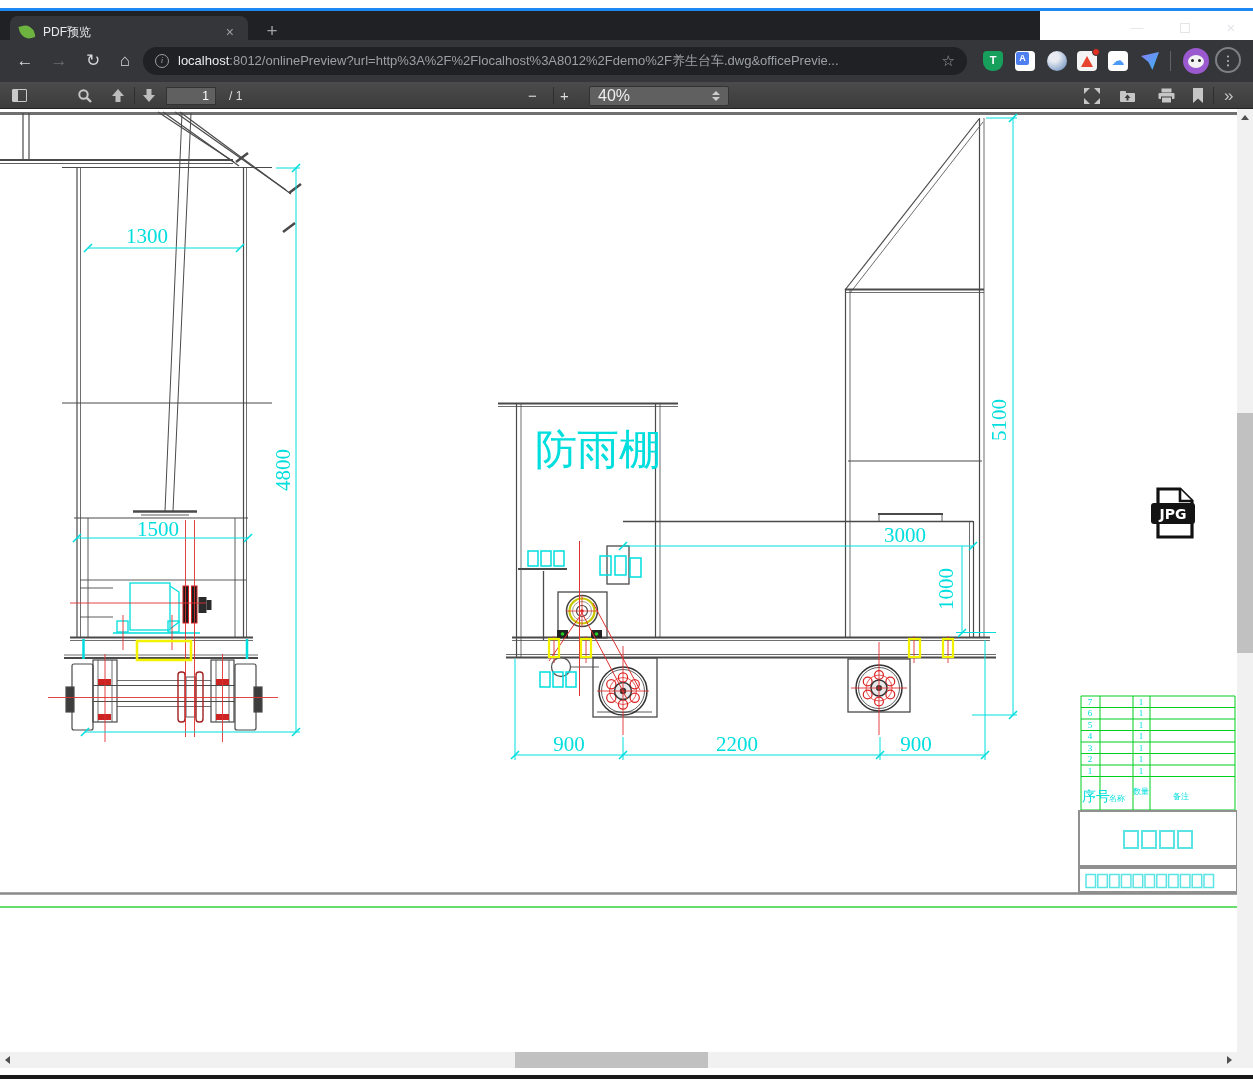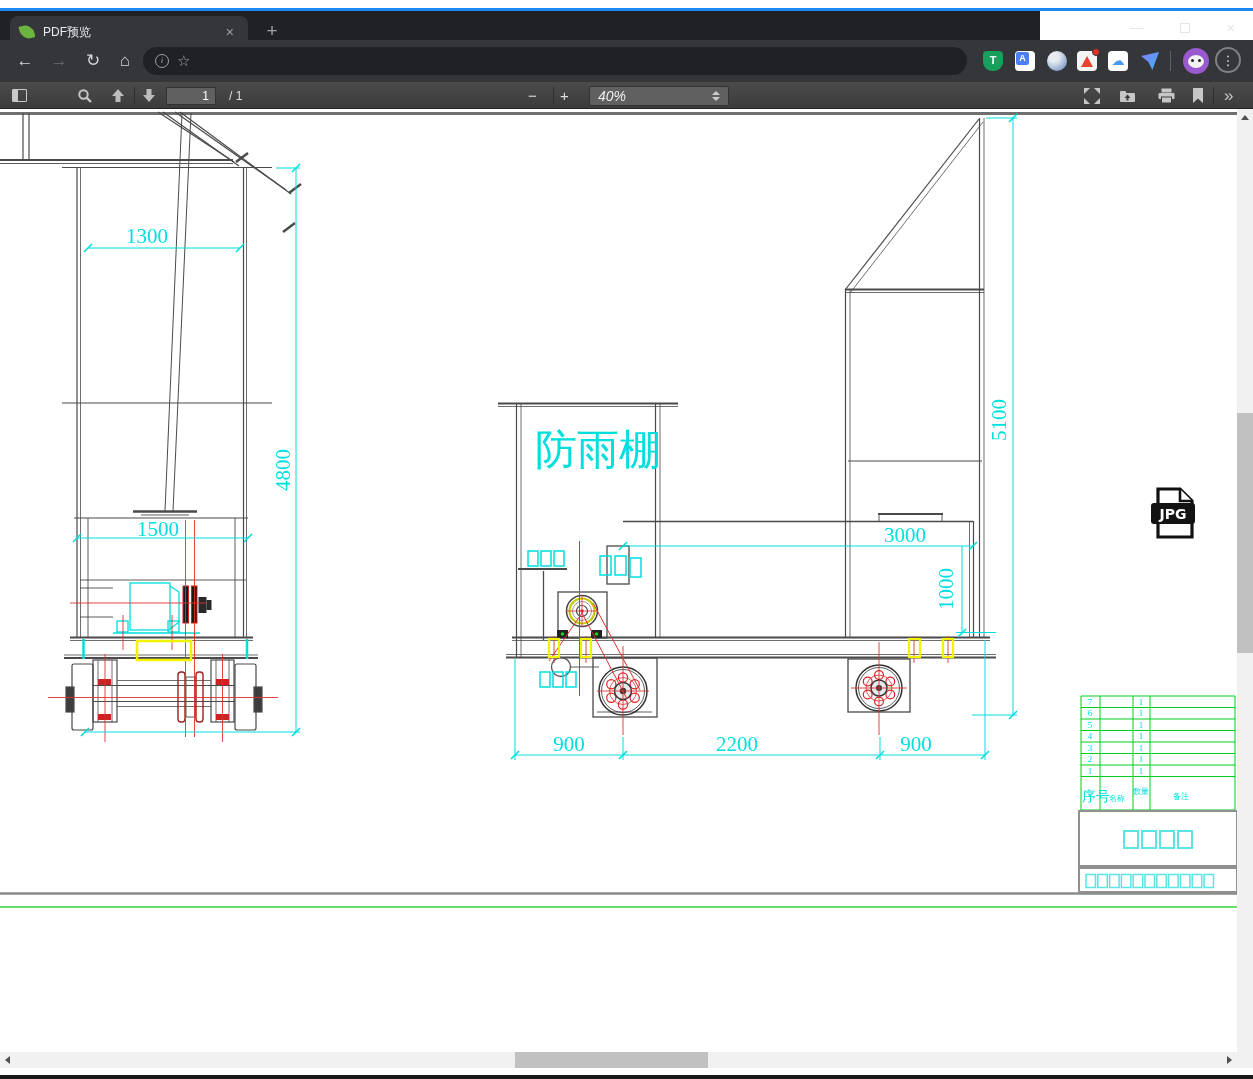--- a/index.html
+++ b/index.html
@@ -66,21 +66,21 @@
             background:linear-gradient(#4b4b4b,#3c3c3c); border-bottom:1px solid #232323; color:#cfcfcf; }
   .pb { position:absolute; top:0; height:27px; display:flex; align-items:center; }
   .sidebar-ico { width:15px; height:13px; border:1.6px solid #c9c9c9; border-radius:1px;
                  background:linear-gradient(90deg,#c9c9c9 0 5px,transparent 5px); }
   .vsep { position:absolute; top:5px; width:1px; height:17px; background:#2e2e2e; }
   .pgbox { width:50px; height:18px; background:#606060; border:1px solid #333; color:#fff;
            font-size:12px; text-align:right; padding-right:6px; font-family:"Liberation Sans",sans-serif; }
   .pgdiv { font-size:12px; color:#ddd; margin-left:7px; }
   .zoomtxt { font-size:15px; color:#ddd; }
   .zoombox { width:140px; height:20px; background:#606060; border:1px solid #333; border-radius:2px;
-             color:#eee; font-size:14px; display:flex; align-items:center; padding:0 8px;font-style:italic; }
+             color:#eee; font-size:16px; display:flex; align-items:center; padding:0 8px; }
   .spin { margin-left:auto; display:flex; flex-direction:column; gap:2px; }
   .spin b { width:0; height:0; border-left:4px solid transparent; border-right:4px solid transparent; }
   .spin .u { border-bottom:4px solid #ccc; } .spin .d { border-top:4px solid #ccc; }
   .chev { font-size:17px; color:#c6c6c6; }
 
   
   #vsb { position:absolute; left:1237px; top:109px; width:16px; height:959px; background:#f1f1f1; }
   #vsb-thumb { position:absolute; left:0; top:304px; width:16px; height:240px; background:#c1c1c1; }
   #hsb { position:absolute; left:0; top:1052px; width:1237px; height:16px; background:#f1f1f1; }
   #hsb-thumb { position:absolute; left:515px; top:0; width:193px; height:16px; background:#c1c1c1; }
@@ -114,20 +114,21 @@
   <div class="wctl" style="left:1214px;font-size:15px">×</div>
 </div>
 
 <div id="navbar">
   <div class="navico" style="left:12px">←</div>
   <div class="navico disabled" style="left:46px">→</div>
   <div class="navico" style="left:80px">↻</div>
   <div class="navico" style="left:112px">⌂</div>
   <div id="urlpill">
     <span class="info-i">i</span>
+    <span class="url-text"><b class="url-host" style="font-weight:normal">localhost</b><span class="url-rest">:8012/onlinePreview?url=http%3A%2F%2Flocalhost%3A8012%2Fdemo%2F养生台车.dwg&amp;officePrevie...</span></span>
     <span class="star">☆</span>
   </div>
   <div class="ext" id="ext-shield" style="left:983px">T</div>
   <div class="ext" id="ext-translate" style="left:1015px">
       <i>A</i>
     </div>
   <div class="ext" id="ext-sphere" style="left:1047px"></div>
   <div class="ext" id="ext-red" style="left:1077px">
       <span class="glyph"></span>
       <span class="dot"></span>

